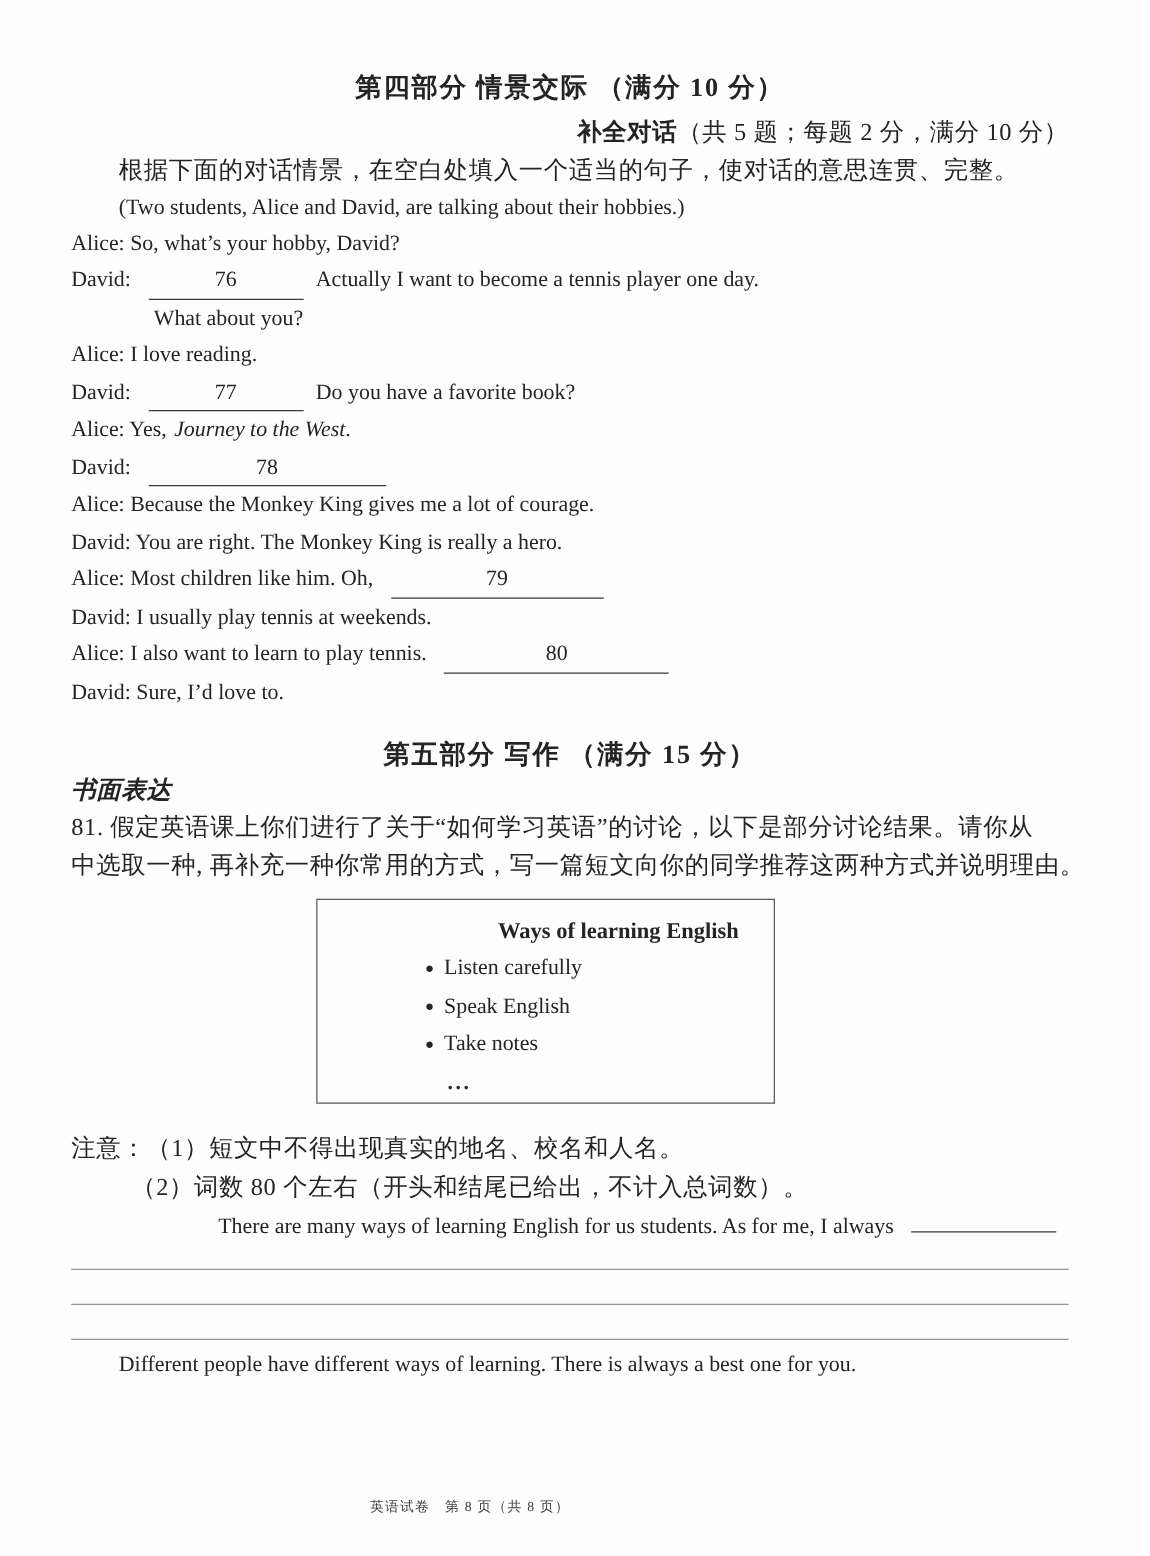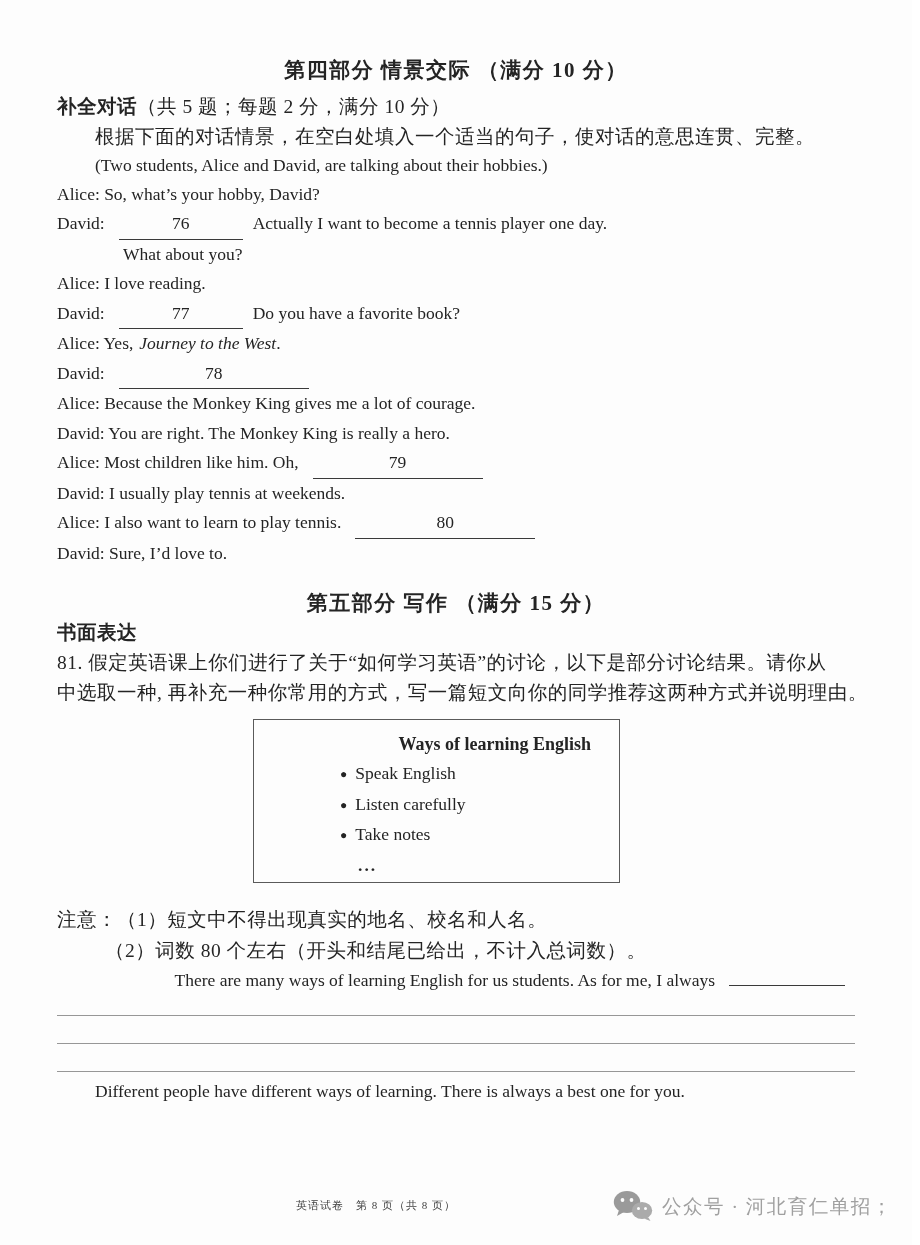--- a/index.html
+++ b/index.html
@@ -15,38 +15,38 @@
   }
   .content{padding:57px 57px 0 57px;}
 
   .section-title{
     font-size:21px;font-weight:bold;text-align:center;margin:0;
     line-height:26px;letter-spacing:1.5px;
   }
   .zh{font-size:19.5px;letter-spacing:0.5px;}
   .en{font-size:17.5px;}
 
-  .subtitle{line-height:30px;margin-top:9px;}
+  .subtitle{line-height:30px;margin-top:9px;text-align:right;}
   .subtitle .bold{font-weight:bold;}
   .instruction{line-height:29px;padding-left:38px;}
   .setting{line-height:28.5px;padding-left:38px;}
 
   .dl{line-height:29.5px;white-space:nowrap;}
   .dl.cont{padding-left:66px;}
   .seg{margin-right:6px;}
   .blank{
     display:inline-block;text-align:center;
     border-bottom:1.4px solid var(--blank-line);
     margin:0 10px 0 8px;
   }
   .blank.w76{width:124px;} .blank.w77{width:124px;} .blank.w78{width:190px;}
   .blank.w79{width:170px;} .blank.w80{width:180px;} .blank.wend{width:116px;}
 
   .part5-title{margin-top:22px;line-height:27px;}
-  .wr-heading{font-weight:bold;line-height:31px;}
+  .wr-heading{font-weight:bold;line-height:31px;font-style:italic;}
   .prompt-line{line-height:29.5px;white-space:nowrap;}
 
   .ways-box{
     margin:12px 0 0 196px;width:367px;height:164px;
     border:1px solid var(--box-border);padding-top:10px;
   }
   .ways-title{font-weight:bold;font-size:18px;text-align:right;line-height:29px;
     padding-right:28px;}
   .ways-item{line-height:29.5px;padding-left:86px;font-size:17.5px;}
   .ways-item .dot{font-size:12px;margin-right:8px;vertical-align:1px;}
@@ -132,24 +132,24 @@
     </div>
 
     <h1 class="section-title part5-title">第五部分 写作 （满分 15 分）</h1>
     <div class="wr-heading zh">书面表达</div>
     <div class="prompt-line zh">81. 假定英语课上你们进行了关于“如何学习英语”的讨论，以下是部分讨论结果。请你从</div>
     <div class="prompt-line zh">中选取一种, 再补充一种你常用的方式，写一篇短文向你的同学推荐这两种方式并说明理由。</div>
 
     <div class="ways-box">
       <div class="ways-title">Ways of learning English</div>
       <div class="ways-item">
-        <span class="dot">●</span><span>Speak English</span>
+        <span class="dot">●</span><span>Listen carefully</span>
       </div>
       <div class="ways-item">
-        <span class="dot">●</span><span>Listen carefully</span>
+        <span class="dot">●</span><span>Speak English</span>
       </div>
       <div class="ways-item">
         <span class="dot">●</span><span>Take notes</span>
       </div>
       <div class="ways-ellipsis">...</div>
     </div>
 
     <div class="notes">
       <div class="note-line zh">注意：（1）短文中不得出现真实的地名、校名和人名。</div>
       <div class="note-line n2 zh">（2）词数 80 个左右（开头和结尾已给出，不计入总词数）。</div>
@@ -161,30 +161,14 @@
 
     <div class="write-line first"></div>
     <div class="write-line rest"></div>
     <div class="write-line rest"></div>
 
     <div class="closing en">Different people have different ways of learning. There is always a best one for you.</div>
   </div>
 
   <div class="footer">
     <div class="page-info">英语试卷　第 8 页（共 8 页）</div>
-    <div class="watermark">
-      <span class="icon">
-        <svg width="42" height="32" viewBox="0 0 42 32" aria-hidden="true">
-          <ellipse cx="15" cy="12" rx="13.2" ry="11" fill="#9a9a9a"></ellipse>
-          <path d="M7 20 L5 26 L12 22 Z" fill="#9a9a9a"></path>
-          <circle cx="10.5" cy="10" r="1.9" fill="#fdfdfd"></circle>
-          <circle cx="19.5" cy="10" r="1.9" fill="#fdfdfd"></circle>
-          <ellipse cx="30" cy="20.5" rx="10.2" ry="8.6" fill="#ababab"></ellipse>
-          <path d="M36 27 L38.5 31 L32.5 28.8 Z" fill="#ababab"></path>
-          <circle cx="26.5" cy="18.5" r="1.5" fill="#fdfdfd"></circle>
-          <circle cx="33.5" cy="18.5" r="1.5" fill="#fdfdfd"></circle>
-        </svg>
-      </span>
-      <span>公众号 · 河北育仁单招</span>
-        <span>；</span>
-    </div>
   </div>
 </div>
 
 </body></html>

